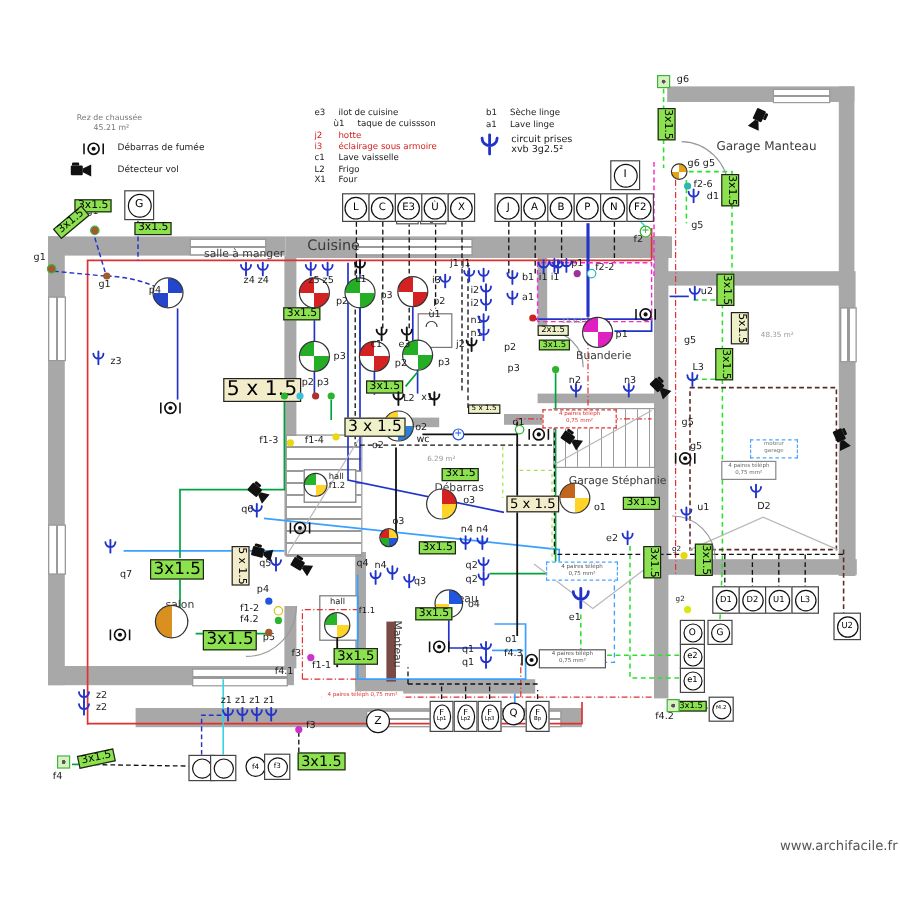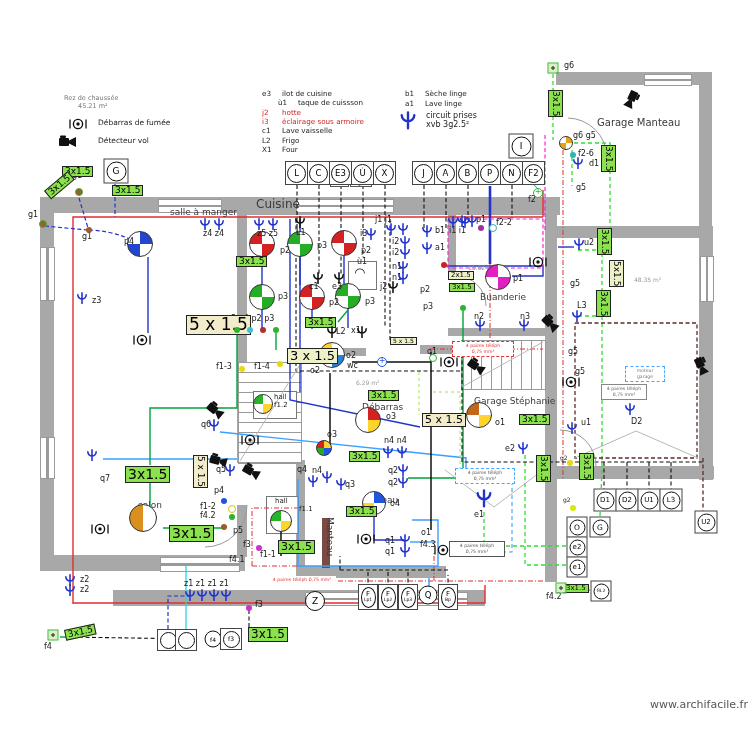--- a/index.html
+++ b/index.html
@@ -277,21 +277,21 @@
     <div class="lbl" style="left: 474px; top: 313px;">n2</div>
     <div class="lbl" style="left: 520px; top: 313px;">n3</div>
     <div class="lbl" style="left: 513px; top: 275px;">p1</div>
     <div class="lbl" style="left: 226px; top: 315px;">p5 p4 p2 p3</div>
     <div class="lbl" style="left: 100px; top: 451px; margin-top: 24px;">q7</div>
     <div class="lbl" style="left: 201px; top: 421px;">q6</div>
     <div class="lbl" style="left: 216px; top: 466px;">q5</div>
     <div class="lbl" style="left: 214px; top: 487px;">p4</div>
     <div class="lbl" style="left: 200px; top: 503px;">f1-2</div>
     <div class="lbl" style="left: 200px; top: 512px;">f4.2</div>
-    <div class="lbl" style="left: 219px; top: 527px; margin-left: 14px;">p5</div>
+    <div class="lbl" style="left: 219px; top: 527px;">p5</div>
     <div class="lbl" style="left: 216px; top: 363px;">f1-3</div>
     <div class="lbl" style="left: 254px; top: 363px;">f1-4</div>
     <div class="lbl" style="left: 274px; top: 394px; font-size: 7px;">hall</div>
     <div class="lbl" style="left: 274px; top: 402px; font-size: 7px;">f1.2</div>
     <div class="lbl" style="left: 275px; top: 498px; font-size: 7px;">hall</div>
     <div class="lbl" style="left: 275px; top: 506px; font-size: 7px; margin-left: 24px;">f1.1</div>
     <div class="lbl" style="left: 310px; top: 367px;">o2</div>
     <div class="lbl" style="left: 346px; top: 352px;">o2</div>
     <div class="lbl" style="left: 347px; top: 362px;">wc</div>
     <div class="lbl" style="left: 386px; top: 413px;">o3</div>

